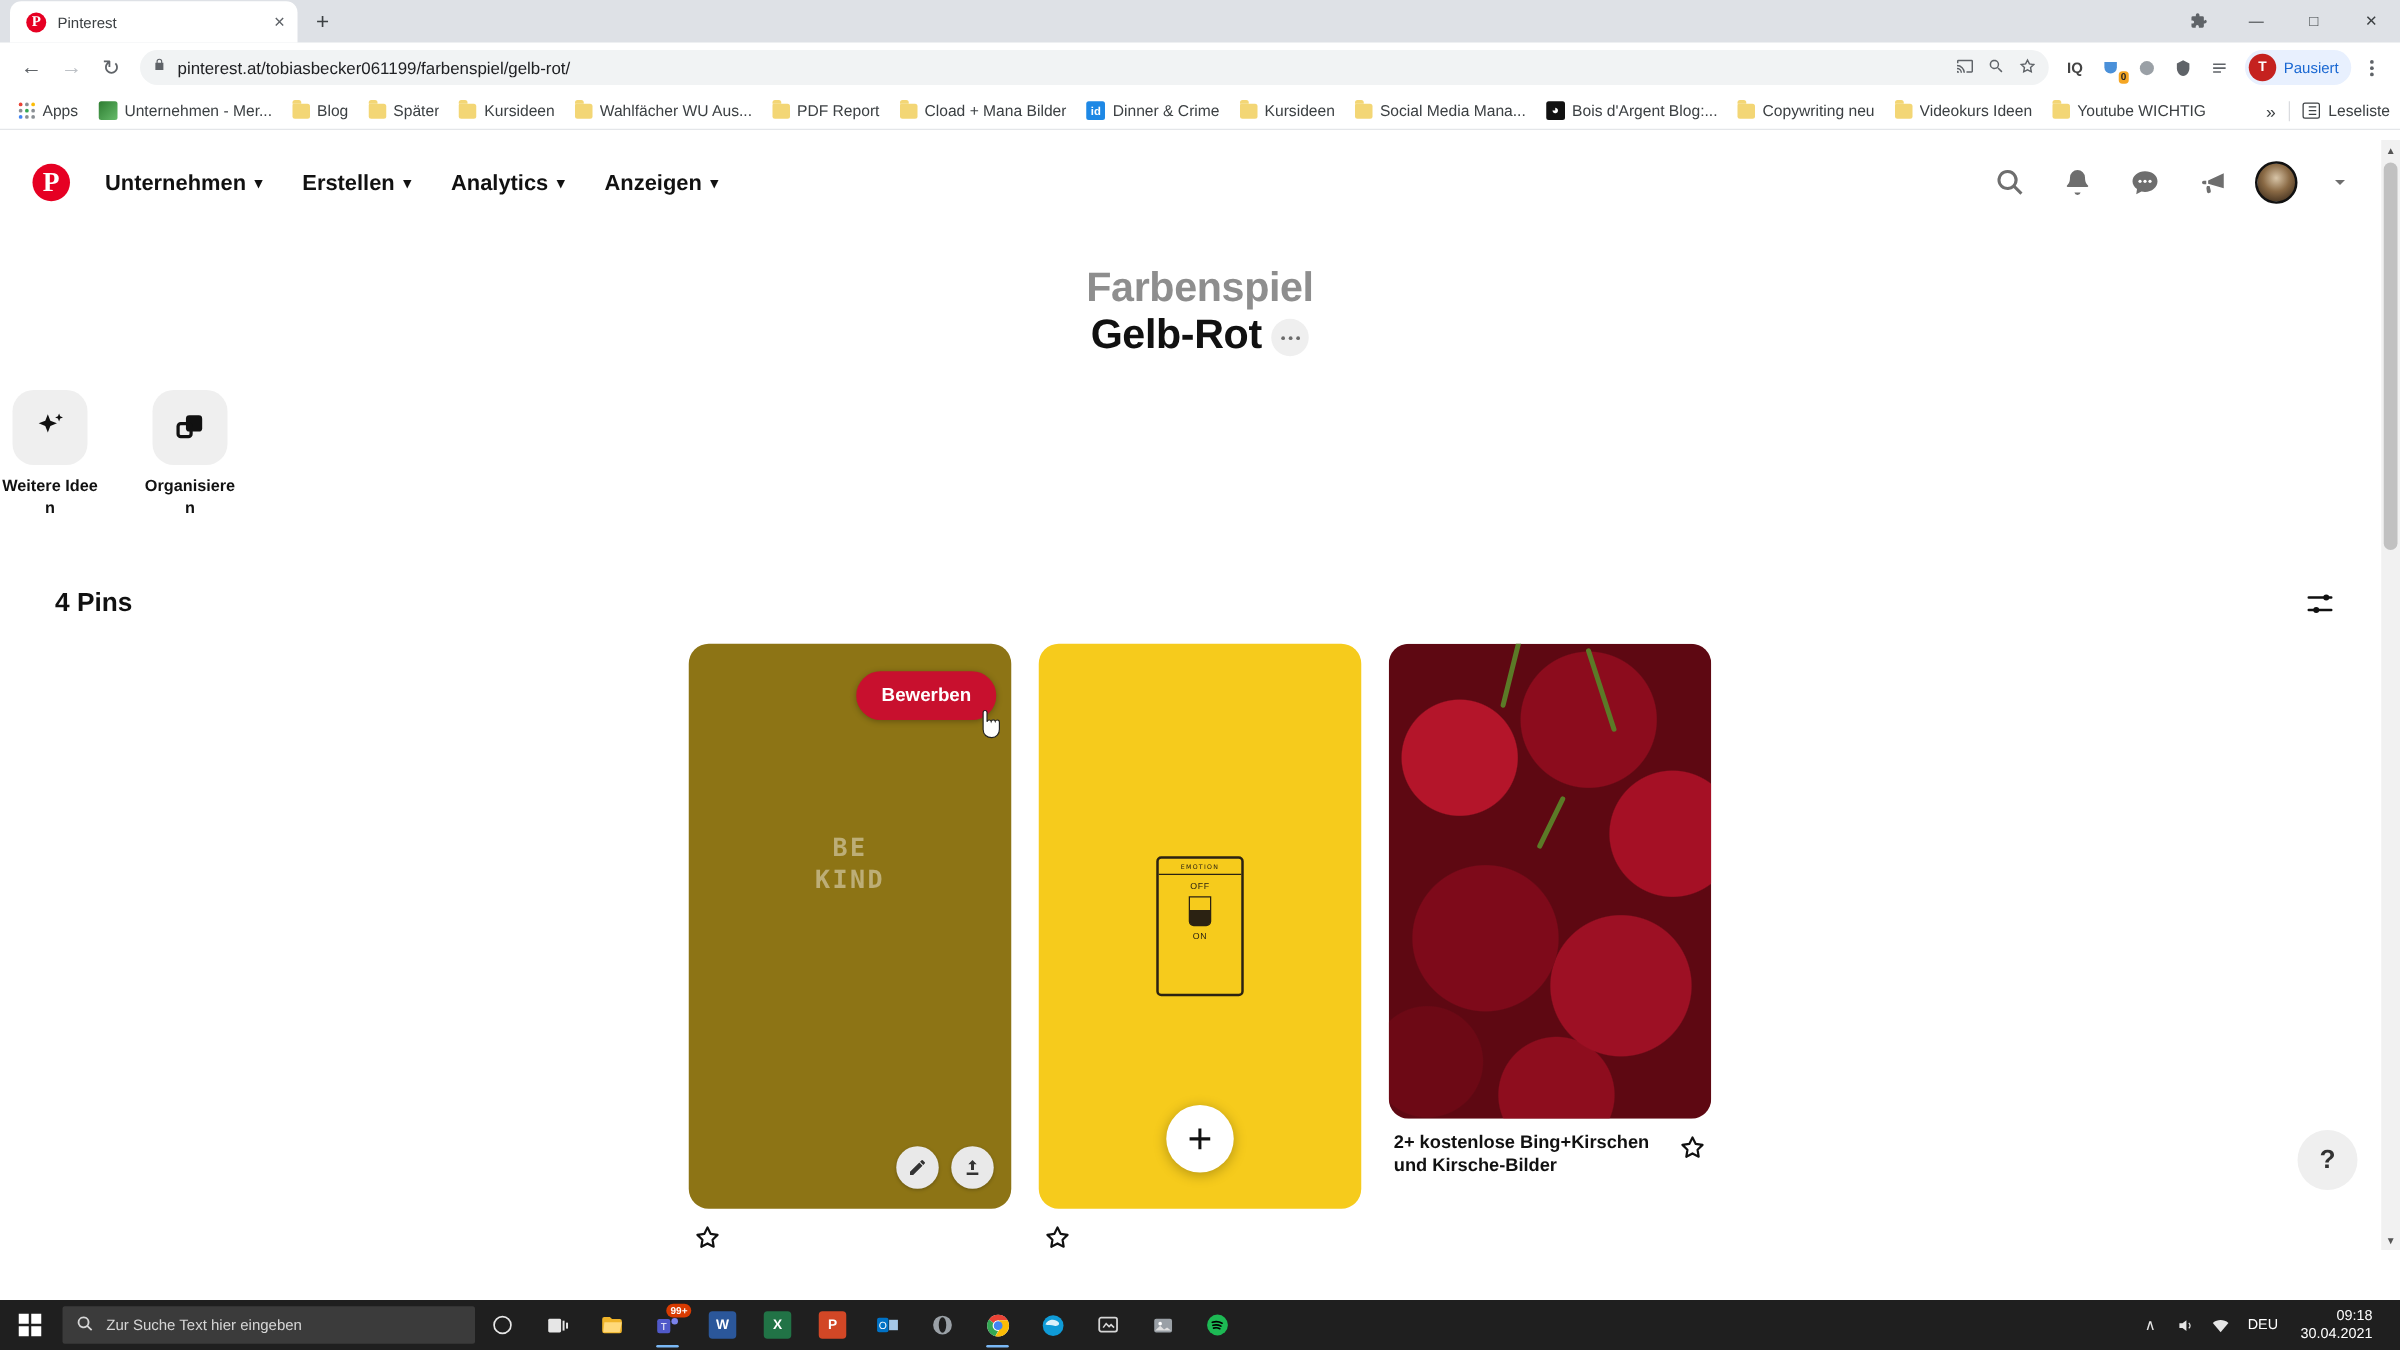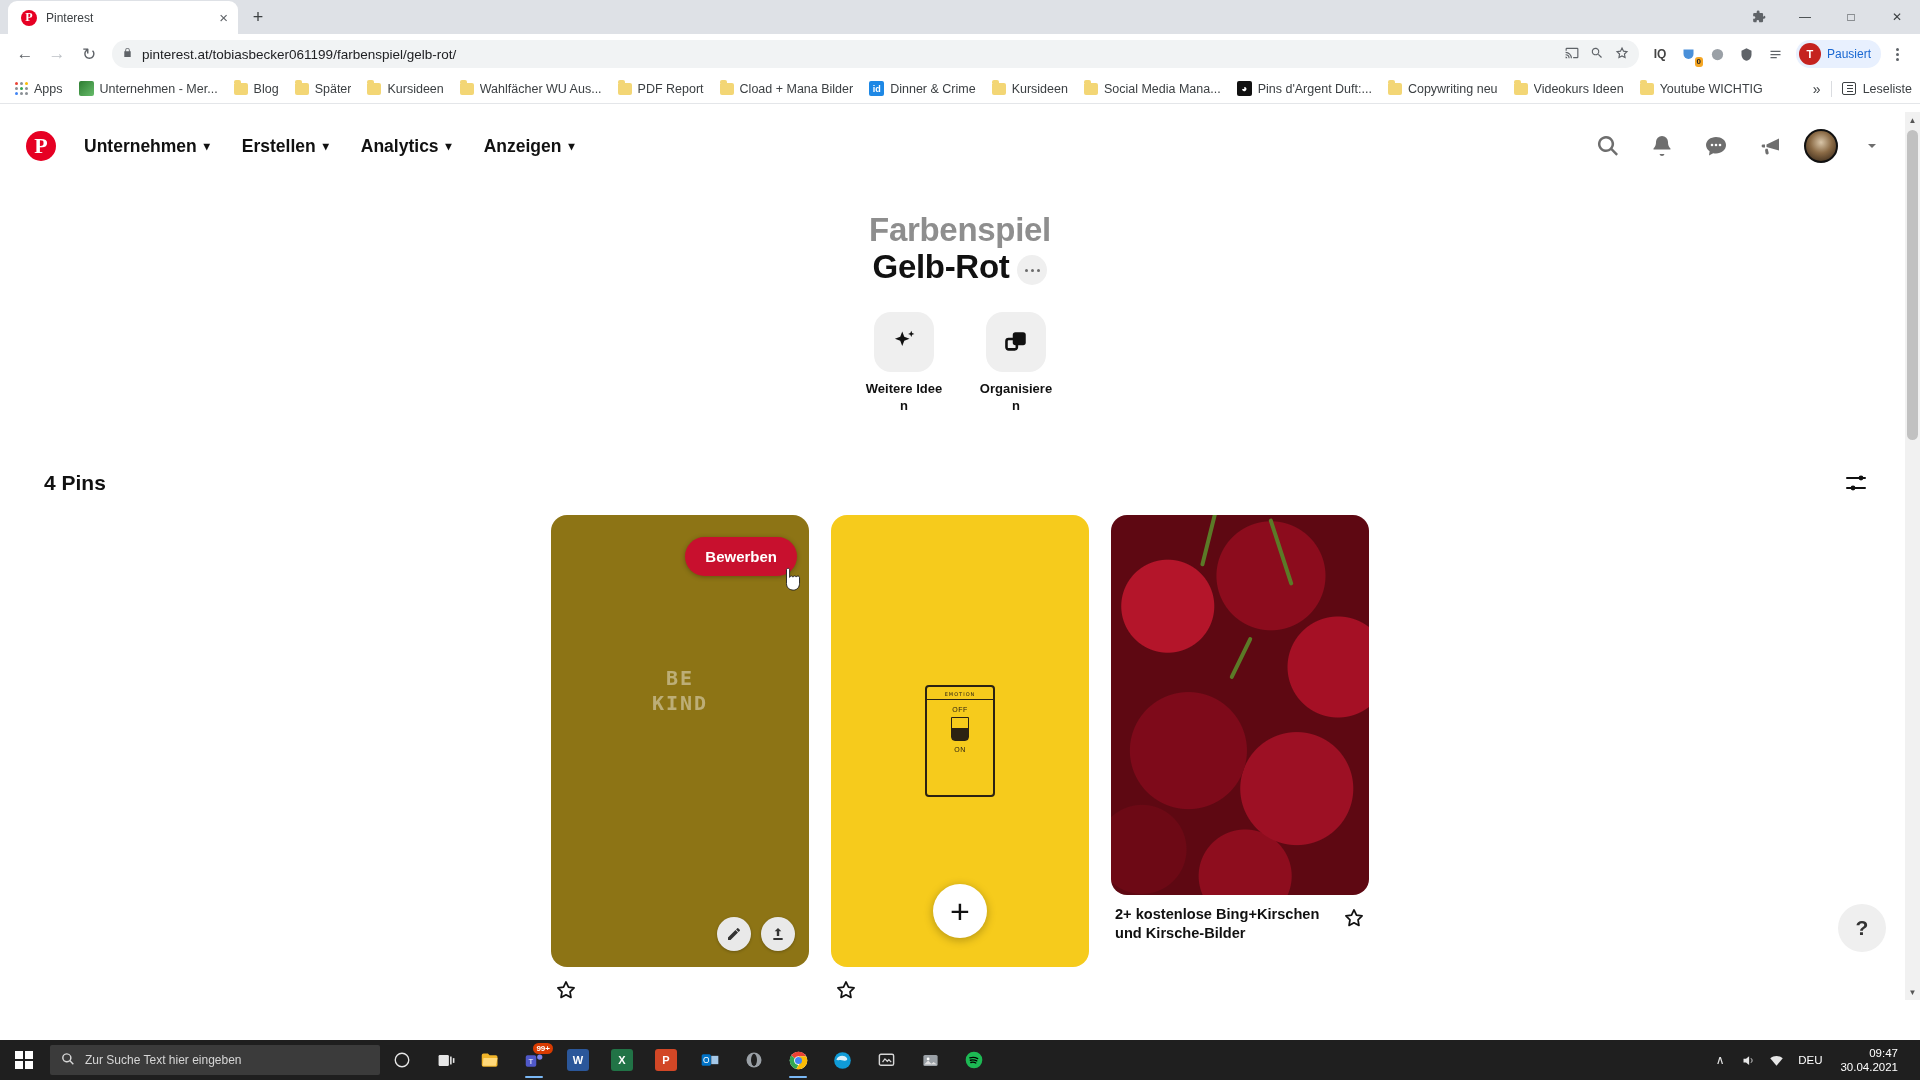--- a/index.html
+++ b/index.html
@@ -160,21 +160,21 @@
   .bt2row { display: flex; align-items: center; justify-content: center; gap: 8px; line-height: 1.12; }
   .bt2 { font-size: 33px; font-weight: bold; color: #111; letter-spacing: -0.3px; }
   .dots-btn {
     width: 30px; height: 30px; border-radius: 50%; background: #efefef;
     display: flex; align-items: center; justify-content: center; gap: 2.5px;
     margin-top: 6px;
   }
   .dots-btn i { width: 3.5px; height: 3.5px; border-radius: 50%; background: #6b6b6b; display: block; }
 
   .board-actions {
-    display: flex; justify-content: center; gap: 32px; margin-top: 26px;
+    display: flex; justify-content: flex-start; gap: 32px; margin-top: 26px;
   }
   .ba { width: 80px; display: flex; flex-direction: column; align-items: center; }
   .ba-circ {
     width: 60px; height: 60px; border-radius: 17px; background: #efefef;
     display: flex; align-items: center; justify-content: center;
   }
   .ba-lbl {
     margin-top: 9px; font-size: 13px; font-weight: bold; color: #111;
     text-align: center; line-height: 1.3; word-break: break-all;
   }
@@ -457,21 +457,21 @@
     <div class="bm">
       <span class="folder"></span>
       <span class="bm-label">Kursideen</span>
     </div>
     <div class="bm">
       <span class="folder"></span>
       <span class="bm-label">Social Media Mana...</span>
     </div>
     <div class="bm">
       <span class="fav-sq" style="background:#111;color:#fff;font-size:10px;display:flex;align-items:center;justify-content:center">◕</span>
-      <span class="bm-label">Pins d'Argent Duft:...</span>
+      <span class="bm-label">Bois d'Argent Blog:...</span>
     </div>
     <div class="bm">
       <span class="folder"></span>
       <span class="bm-label">Copywriting neu</span>
     </div>
     <div class="bm">
       <span class="folder"></span>
       <span class="bm-label">Videokurs Ideen</span>
     </div>
     <div class="bm">
@@ -776,18 +776,18 @@
           <path d="M16 8.5a4.5 4.5 0 0 1 0 7" stroke="#e6e6e6" stroke-width="1.6" fill="none"></path>
         </svg>
     </div>
     <div class="tray-i">
       <svg width="15" height="15" viewBox="0 0 24 24">
           <path fill="#e6e6e6" d="M2 8.5C5 6 8.4 4.8 12 4.8S19 6 22 8.5l-10 12L2 8.5z"></path>
         </svg>
     </div>
     <div class="lang">DEU</div>
     <div class="clock">
-      <div>09:47</div>
+      <div>09:18</div>
       <div>30.04.2021</div>
     </div>
     <div class="shownd"></div>
   </div>
 </div>
 
 </body></html>

